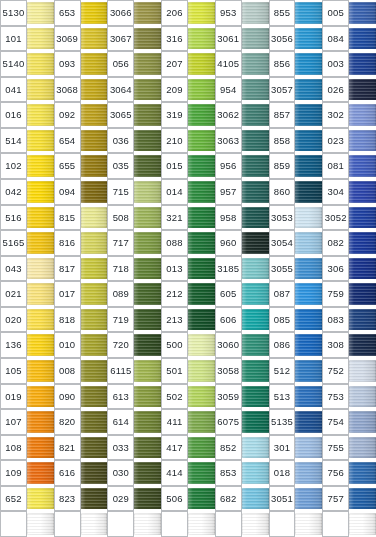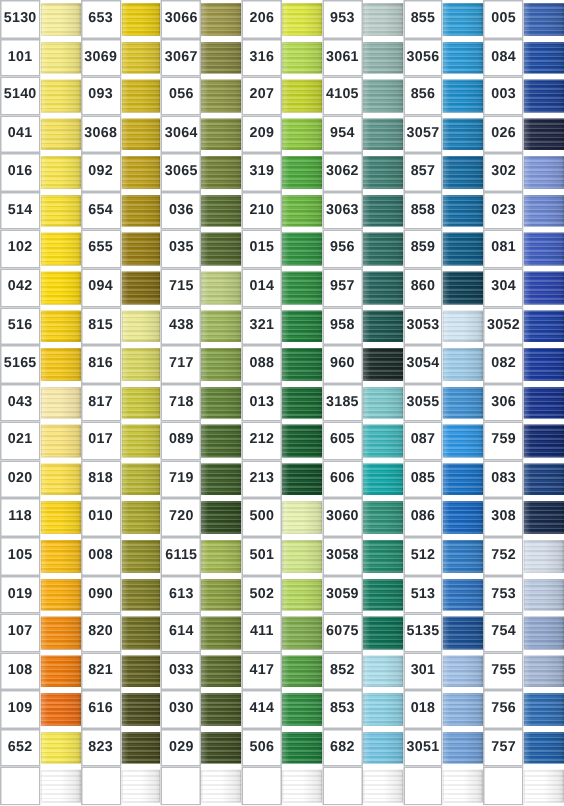--- a/index.html
+++ b/index.html
@@ -13,21 +13,20 @@
     height:537px;
     background:#ffffff;
     overflow:hidden;
   }
   .grid{
     display:grid;
     grid-template-columns:repeat(14, 1fr);
     grid-template-rows:repeat(21, 1fr);
     width:376px;
     height:537px;
-    font-weight:bold;
   }
   .cell{position:relative;overflow:hidden;}
 
   
   .label{
     background:#ffffff;
     border:1px solid #b9bcc0;
     box-sizing:border-box;
     display:flex;
     align-items:center;
@@ -430,21 +429,21 @@
       <div class="cell swatch">
         <div class="skein" style="background: rgb(246, 207, 18);"></div>
       </div>
       <div class="cell label">
         <span>815</span>
       </div>
       <div class="cell swatch">
         <div class="skein" style="background: rgb(232, 232, 145);"></div>
       </div>
       <div class="cell label">
-        <span>438</span>
+        <span>508</span>
       </div>
       <div class="cell swatch">
         <div class="skein" style="background: rgb(155, 179, 89);"></div>
       </div>
       <div class="cell label">
         <span>321</span>
       </div>
       <div class="cell swatch">
         <div class="skein" style="background: rgb(31, 125, 56);"></div>
       </div>
@@ -628,21 +627,21 @@
       <div class="cell swatch">
         <div class="skein" style="background: rgb(24, 112, 196);"></div>
       </div>
       <div class="cell label">
         <span>083</span>
       </div>
       <div class="cell swatch">
         <div class="skein" style="background: rgb(26, 63, 124);"></div>
       </div>
       <div class="cell label">
-        <span>118</span>
+        <span>136</span>
       </div>
       <div class="cell swatch">
         <div class="skein" style="background: rgb(251, 212, 23);"></div>
       </div>
       <div class="cell label">
         <span>010</span>
       </div>
       <div class="cell swatch">
         <div class="skein" style="background: rgb(166, 163, 44);"></div>
       </div>

